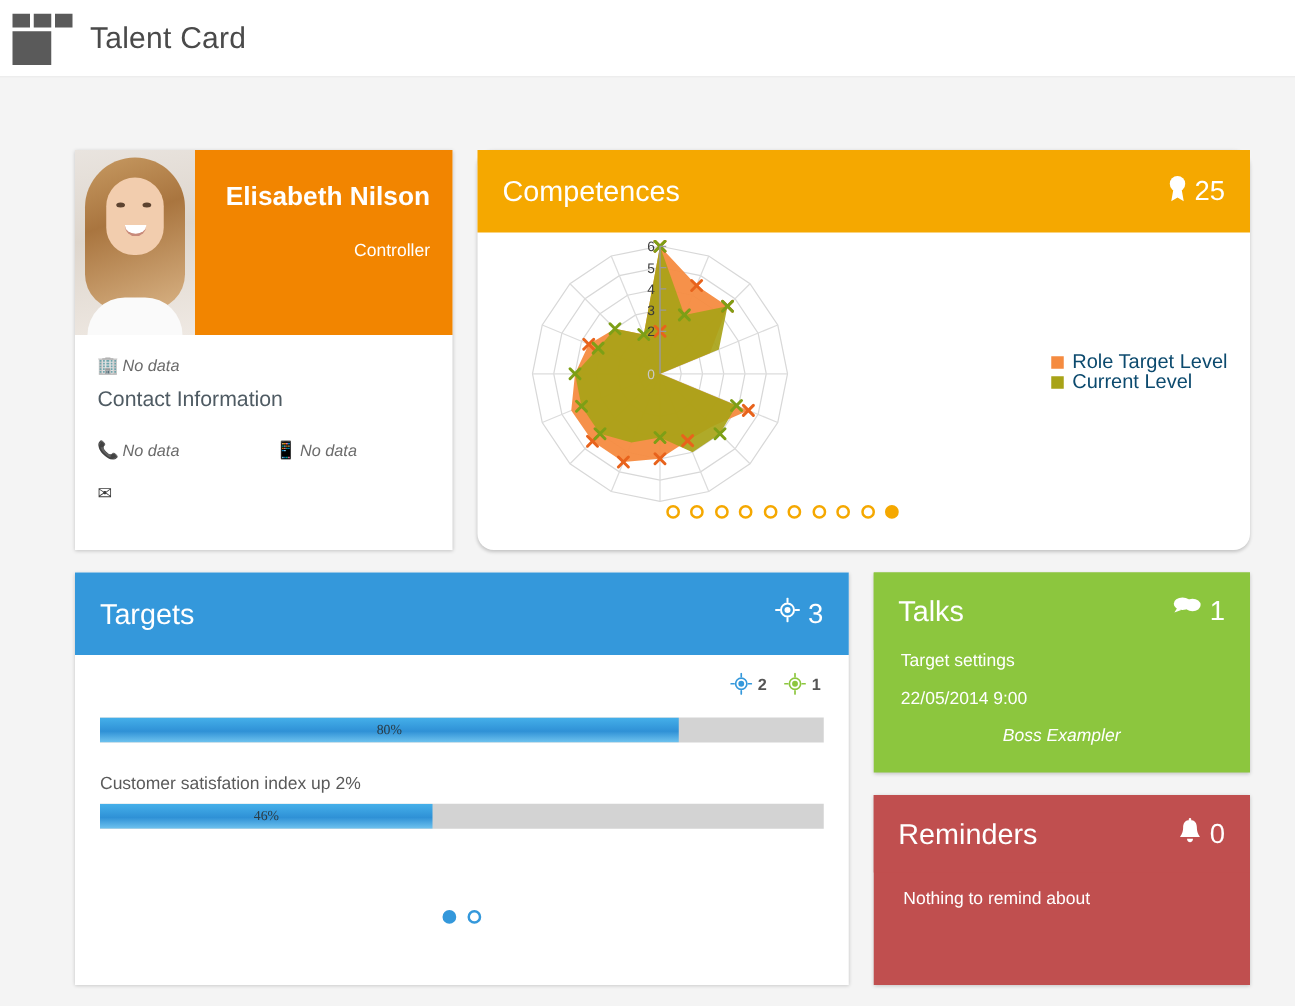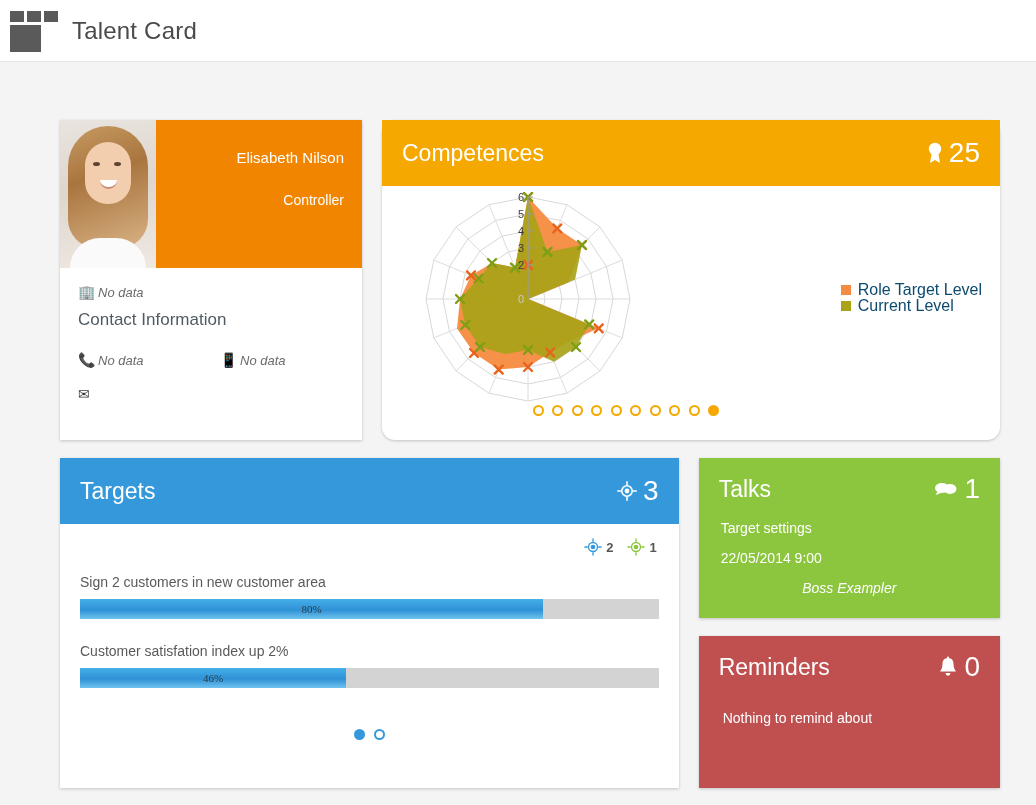--- a/index.html
+++ b/index.html
@@ -68,40 +68,40 @@
     background: #fff; border-radius: 0 0 9px 9px; border-bottom: 2px solid #c88a7a;
   }
   .photo .shirt {
     position: absolute; left: 10px; bottom: 0; width: 76px; height: 30px;
     background: #fafafa; border-radius: 34px 34px 0 0;
   }
   .name-block {
     flex: 1; background: #f28500; color: #fff;
     padding: 26px 18px 0 0; text-align: right;
   }
-  .pname { font-size: 15px; line-height: 24px; font-weight: 400; }
+  .pname { font-size: 21px; line-height: 24px; font-weight: 700; }
   .prole { font-size: 14px; margin-top: 22px; }
 
   .profile-body { padding: 16px 0 0 18px; flex: 1; }
   .ic-line { display: flex; align-items: center; font-size: 13px; color: #5f5f5f; }
   .ic-line .gl { width: 20px; display: inline-block; font-size: 14px; color: #3c3c3c; }
   .nodata { font-style: italic; color: #6b6b6b; font-size: 13px; }
   .contact-h { font-size: 17px; color: #4f5b63; margin: 10px 0 0 0; font-weight: 400; }
   .contact-grid { display: flex; margin-top: 22px; }
   .contact-grid .col { width: 150px; }
   .mail-line { margin-top: 18px; }
 
   
   .competences { flex: 1; height: 320px; display: flex; flex-direction: column; border-radius: 13px; }
   .card-head {
     height: 66px; display: flex; align-items: center;
     justify-content: space-between; padding: 0 20px 0 20px; color: #fff;
   }
   .card-head .h-title { font-size: 23px; font-weight: 400; }
-  .card-head .h-count { font-size: 28px; display: flex; align-items: center; gap: 6px; }
+  .card-head .h-count { font-size: 22px; display: flex; gap: 6px; }
   .head-orange { background: #f5a800; }
   .head-blue   { background: #3498db; }
   .head-green  { background: #8cc63e; }
   .head-red    { background: #c04f4f; }
 
   .comp-body { flex: 1; position: relative; display: flex; }
   .radar-wrap { flex: 1; position: relative; }
   .legend {
     position: absolute; right: 18px; top: 96px; font-size: 16px; color: #0c4a6e;
   }
@@ -451,21 +451,20 @@
                   <line x1="1" y1="10" x2="3.6" y2="10"></line>
                     <line x1="16.4" y1="10" x2="19" y2="10"></line>
                 </g>
               </svg>
             </span>
             <span>1</span>
           </span>
         </div>
 
         <div class="target-item">
-          <div class="target-label">Sign 2 customers in new customer area</div>
           <div class="bar">
             <div class="fill" style="width:80%"></div>
             <div class="pct" style="width:80%">80%</div>
           </div>
         </div>
 
         <div class="target-item" style="margin-top:24px">
           <div class="target-label">Customer satisfation index up 2%</div>
           <div class="bar">
             <div class="fill" style="width:46%"></div>

